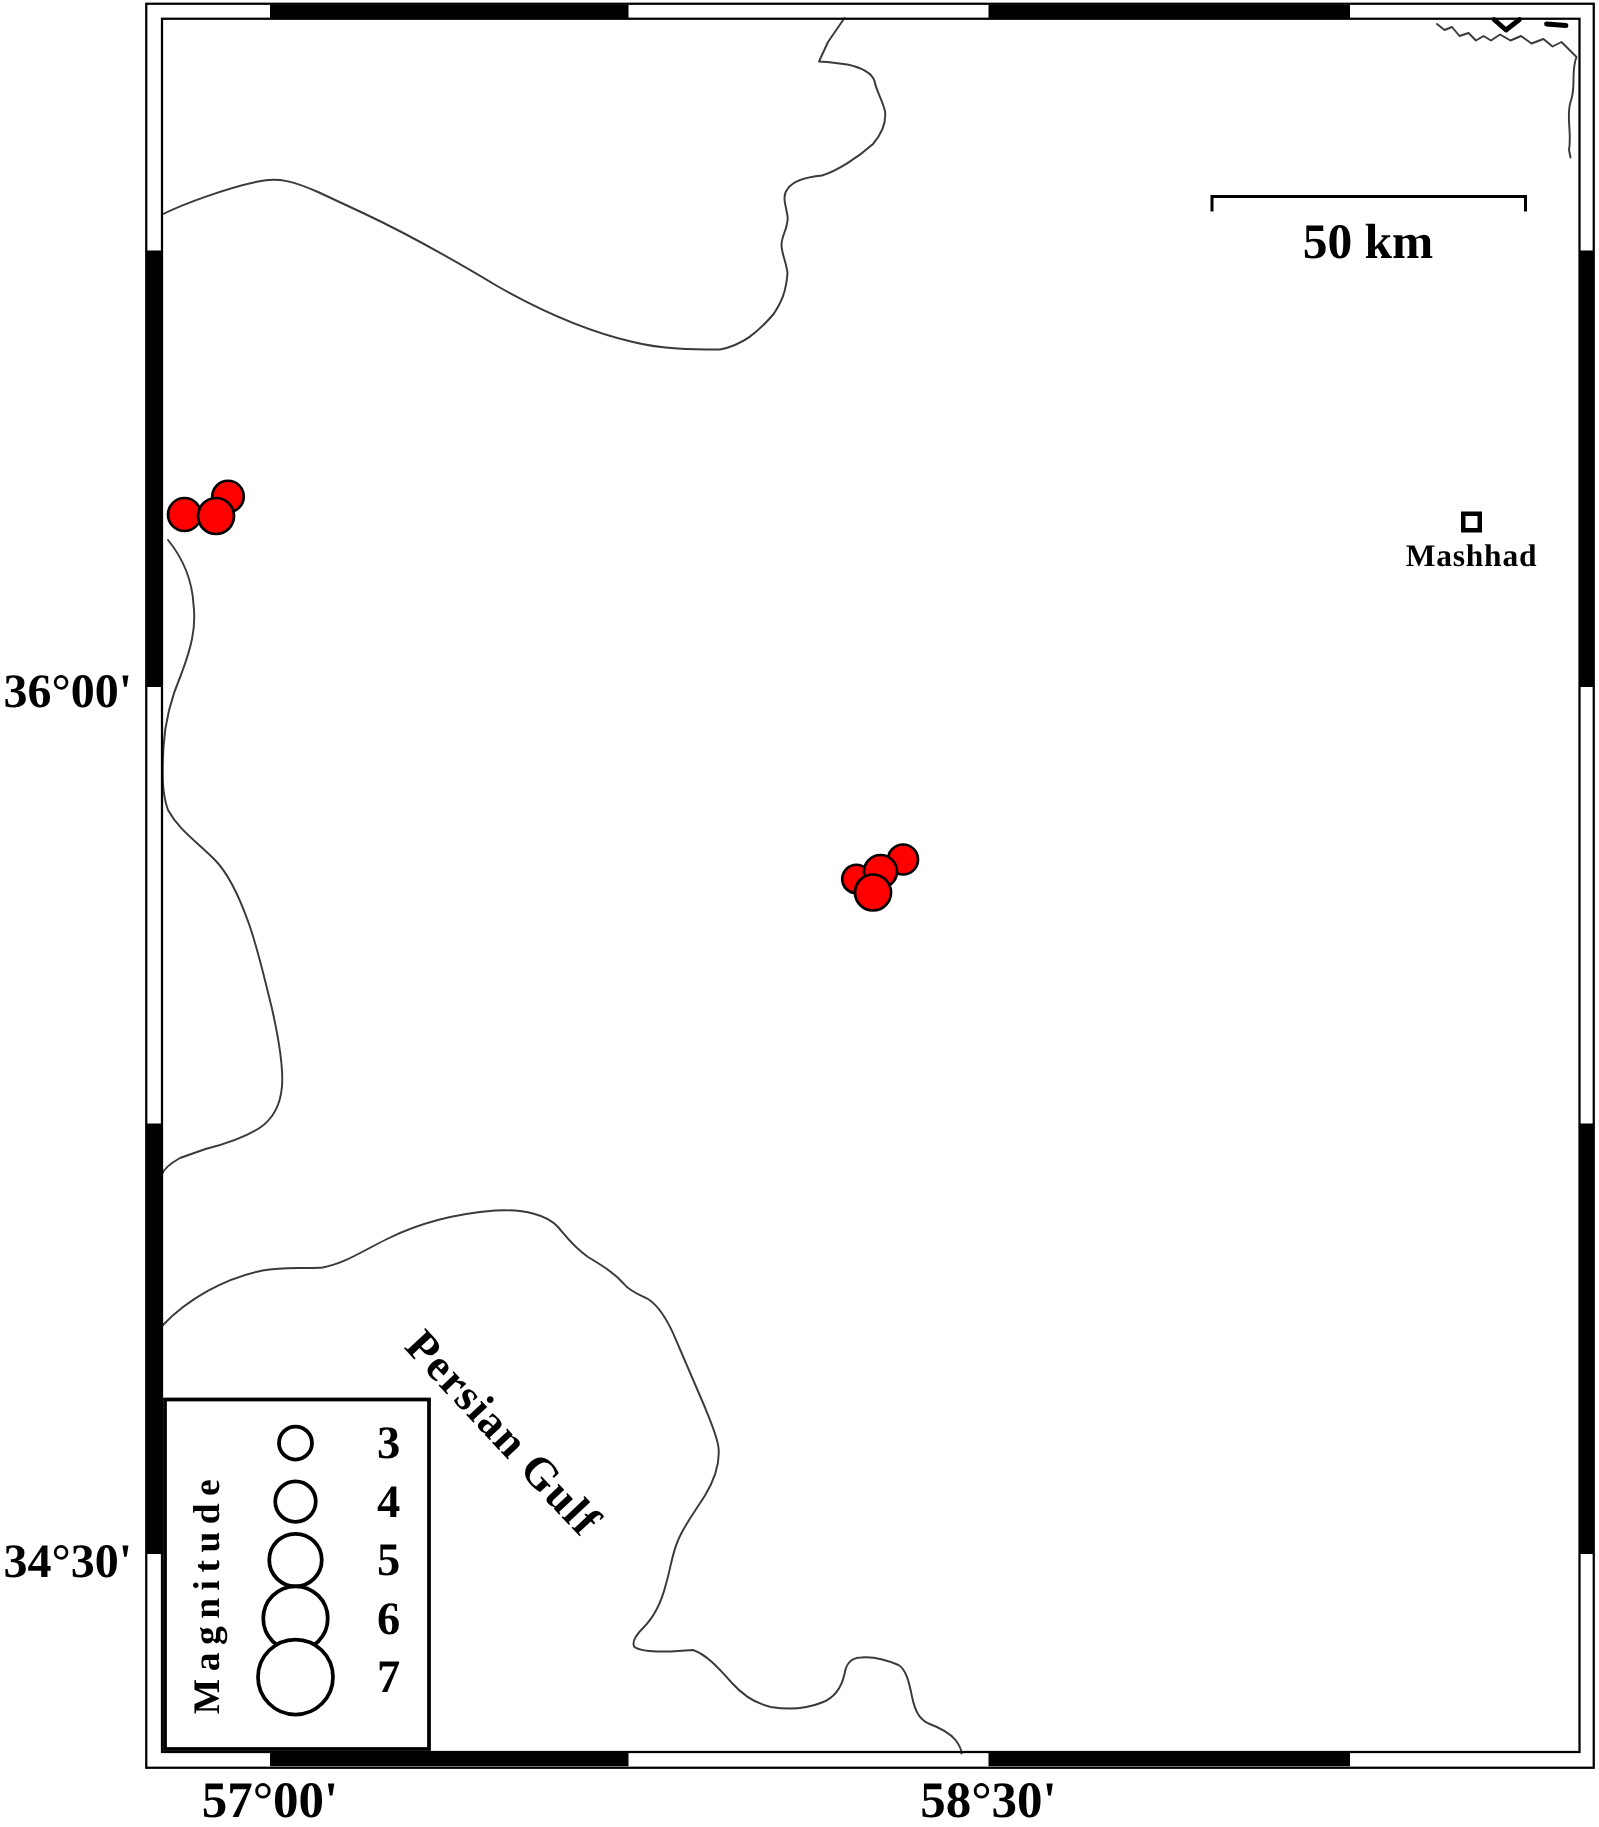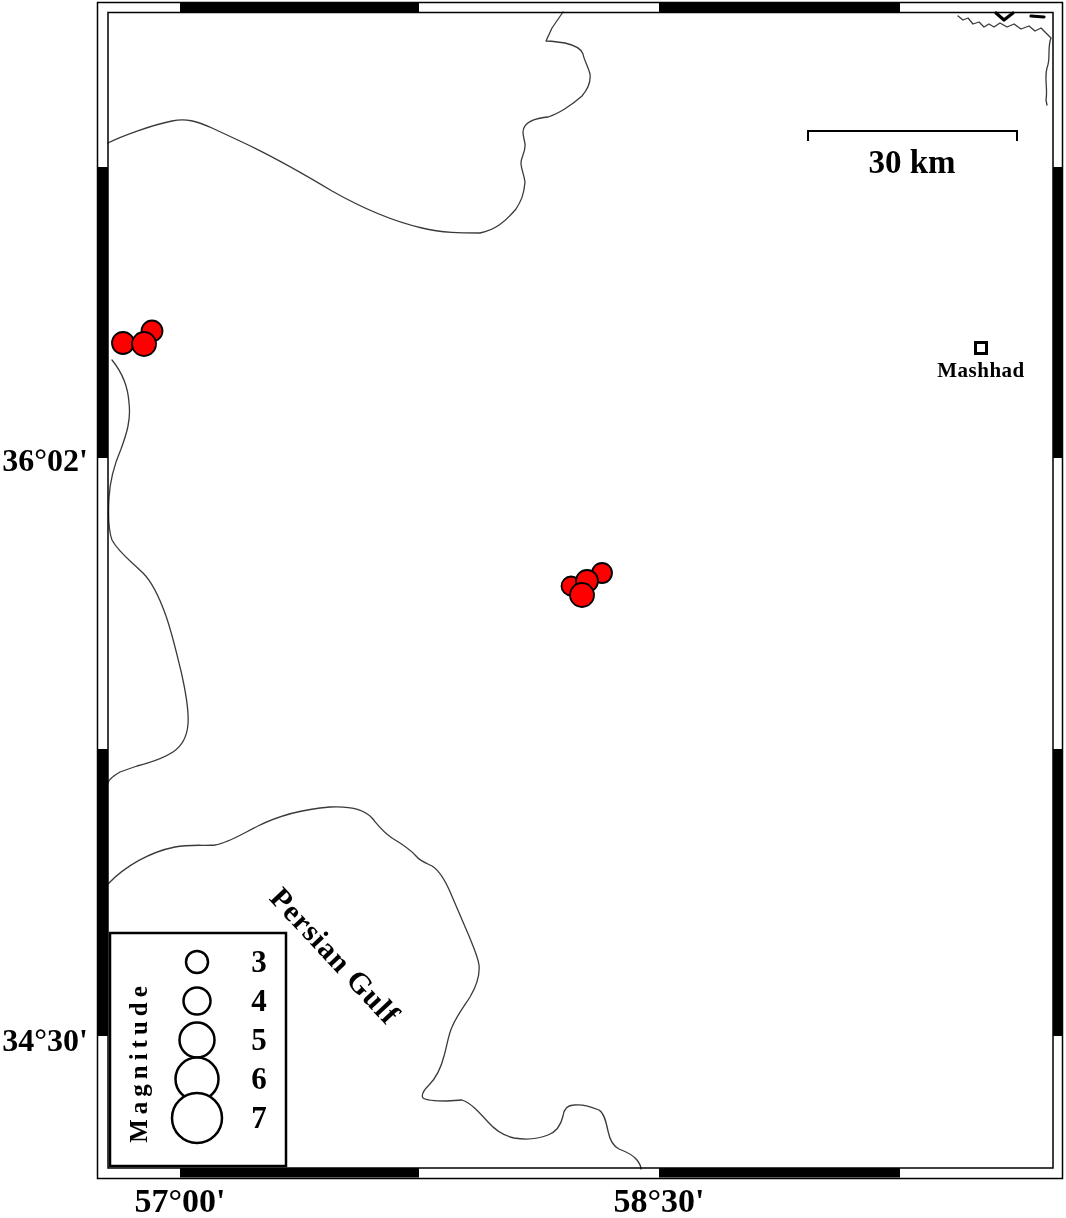--- a/index.html
+++ b/index.html
@@ -139,27 +139,27 @@
     <rect x="110" y="933" width="176" height="233" fill="#fff" stroke="#000" stroke-width="2.5"></rect>
     <g id="legend-circles">
         <circle cx="197" cy="962" r="11" fill="#ffffff" stroke="#000000" stroke-width="2.5"></circle>
         <circle cx="197" cy="1001" r="13.5" fill="#ffffff" stroke="#000000" stroke-width="2.5"></circle>
         <circle cx="197" cy="1040" r="17.5" fill="#ffffff" stroke="#000000" stroke-width="2.5"></circle>
         <circle cx="197" cy="1079" r="21.5" fill="#ffffff" stroke="#000000" stroke-width="2.5"></circle>
         <circle cx="197" cy="1118" r="25" fill="#ffffff" stroke="#000000" stroke-width="2.5"></circle>
       </g>
   </svg>
 
-  <div class="lbl lat-label" style="top:441px;">36°02'</div>
+  <div class="lbl lat-label" style="top:441px;">36°00'</div>
   <div class="lbl lat-label" style="top:1021px;">34°30'</div>
 
   <div class="lbl lon-label" style="left:180px;top:1182px;">57°00'</div>
   <div class="lbl lon-label" style="left:659px;top:1182px;">58°30'</div>
 
-  <div class="lbl scalebar-label" style="left:912px;top:144px;">30 km</div>
+  <div class="lbl scalebar-label" style="left:912px;top:144px;">50 km</div>
 
   <div class="lbl city-label" style="left:981px;top:358px;">Mashhad</div>
 
   <div class="lbl sea-label" style="left:335px;top:956px;">Persian Gulf</div>
 
   <div class="lbl legend-title" style="left:139px;top:1062px;">Magnitude</div>
 
   <div class="legend-num" style="top:962px;">3</div>
   <div class="legend-num" style="top:1001px;">4</div>
   <div class="legend-num" style="top:1040px;">5</div>

